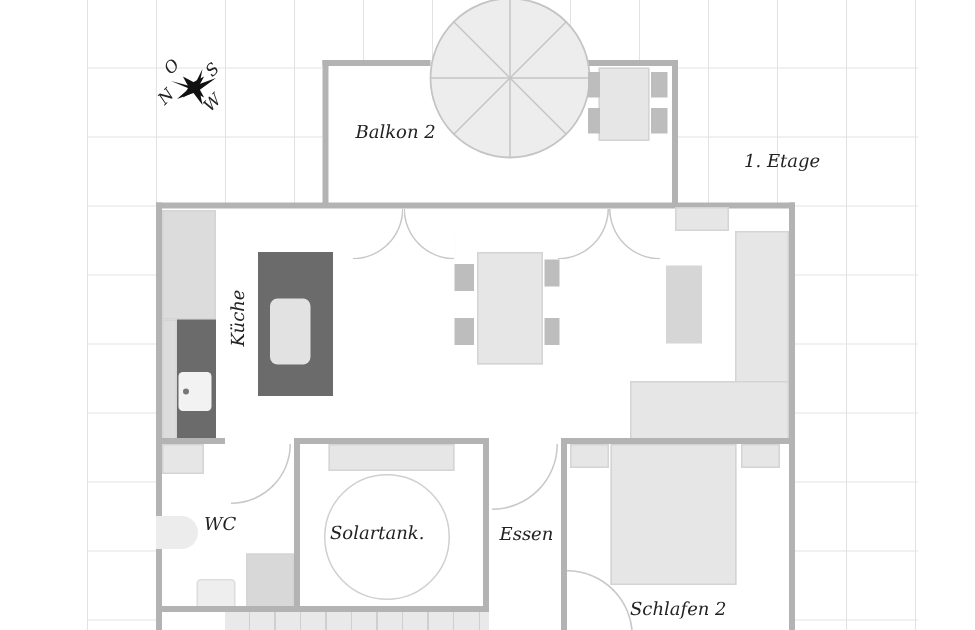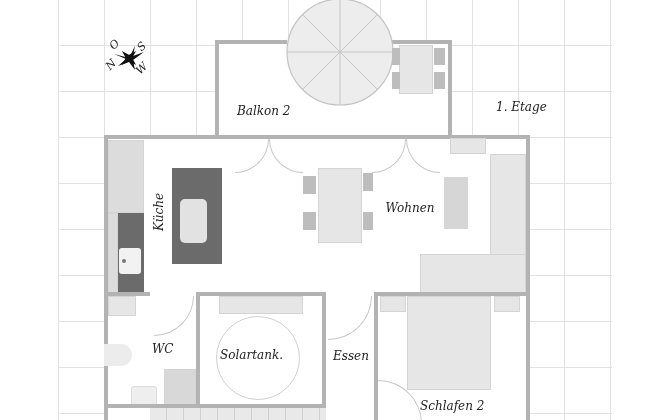--- a/index.html
+++ b/index.html
@@ -52,21 +52,21 @@
     <line x1="2" y1="52" x2="108" y2="52"></line>
     <line x1="17.5" y1="14.5" x2="92.5" y2="89.5"></line>
     <line x1="92.5" y1="14.5" x2="17.5" y2="89.5"></line>
   </g>
 </svg>
 <div class="furn-l" style="left:399px;top:45px;width:34px;height:49px;"></div>
 <div class="furn-m" style="left:392px;top:48px;width:8px;height:17px;"></div>
 <div class="furn-m" style="left:392px;top:72px;width:8px;height:17px;"></div>
 <div class="furn-m" style="left:434px;top:48px;width:11px;height:17px;"></div>
 <div class="furn-m" style="left:434px;top:72px;width:11px;height:17px;"></div>
-<div class="lbl" style="left:237px;top:104px;">Balkon 2</div>
+<div class="lbl" style="left:237px;top:81px;">Balkon 2</div>
 
 <div class="room-bg" style="left:104px;top:137px;width:426px;height:283px;"></div>
 <div class="wall" style="left:104px;top:135px;width:426px;height:4px;"></div>
 <div class="wall" style="left:104px;top:135px;width:4px;height:285px;"></div>
 <div class="wall" style="left:526px;top:135px;width:4px;height:285px;"></div>
 
 <div class="furn-l" style="left:108px;top:140px;width:36px;height:73px;background:#dcdcdc;"></div>
 <div class="furn-l" style="left:108px;top:213px;width:10px;height:80px;background:#dcdcdc;"></div>
 <div class="furn-d" style="left:118px;top:213px;width:26px;height:80px;"></div>
 <div class="abs" style="left:119px;top:248px;width:22px;height:26px;background:#f2f2f2;border-radius:3px;">
@@ -87,34 +87,33 @@
 <div class="furn-m" style="left:363px;top:173px;width:10px;height:18px;"></div>
 <div class="furn-m" style="left:363px;top:212px;width:10px;height:18px;"></div>
 
 <div class="furn-l" style="left:450px;top:138px;width:36px;height:16px;"></div>
 <div class="furn-m" style="left:444px;top:177px;width:24px;height:52px;background:#d6d6d6;"></div>
 <div class="abs" style="left:420px;top:154px;width:106px;height:140px;">
   <div class="furn-l" style="left:70px;top:0;width:36px;height:140px;position:absolute;"></div>
   <div class="furn-l" style="left:0;top:100px;width:106px;height:40px;position:absolute;"></div>
 </div>
 <div class="lbl" style="left:380px;top:198px;width:60px;text-align:center;line-height:20px;">
-  <div>Wohnen</div>
 </div>
 
 <div class="wall" style="left:104px;top:292px;width:46px;height:4px;"></div>
 <div class="wall" style="left:196px;top:292px;width:130px;height:4px;"></div>
 <div class="wall" style="left:376px;top:292px;width:154px;height:4px;"></div>
 
 <div class="wall" style="left:196px;top:292px;width:4px;height:114px;"></div>
 <div class="furn-l" style="left:108px;top:296px;width:28px;height:20px;"></div>
 <div class="door" style="left:154px;top:296px;width:40px;height:40px;border-top:none;border-left:none;border-radius:0 0 40px 0;"></div>
 <div class="abs" style="left:104px;top:344px;width:28px;height:22px;background:#ececec;border-radius:0 12px 12px 0;"></div>
 <div class="furn-l" style="left:164px;top:369px;width:32px;height:37px;background:#d8d8d8;"></div>
 <div class="abs" style="left:131px;top:386px;width:24px;height:20px;background:#eee;border:1px solid #ddd;border-radius:3px;"></div>
-<div class="lbl" style="left:152px;top:342px;">WC</div>
+<div class="lbl" style="left:136px;top:342px;">WC</div>
 
 <div class="wall" style="left:322px;top:292px;width:4px;height:114px;"></div>
 <div class="furn-l" style="left:219px;top:296px;width:84px;height:18px;"></div>
 <div class="abs" style="left:216px;top:316px;width:84px;height:84px;border:1.2px solid #d0d0d0;border-radius:50%;box-sizing:border-box;"></div>
 <div class="lbl" style="left:220px;top:348px;">Solartank.</div>
 <div class="wall" style="left:104px;top:404px;width:222px;height:4px;"></div>
 
 <div class="abs" style="left:150px;top:408px;width:176px;height:12px;background:repeating-linear-gradient(to right,#e9e9e9 0,#e9e9e9 16px,#cfcfcf 16px,#cfcfcf 17px);"></div>
 
 <div class="wall" style="left:374px;top:292px;width:4px;height:128px;"></div>

